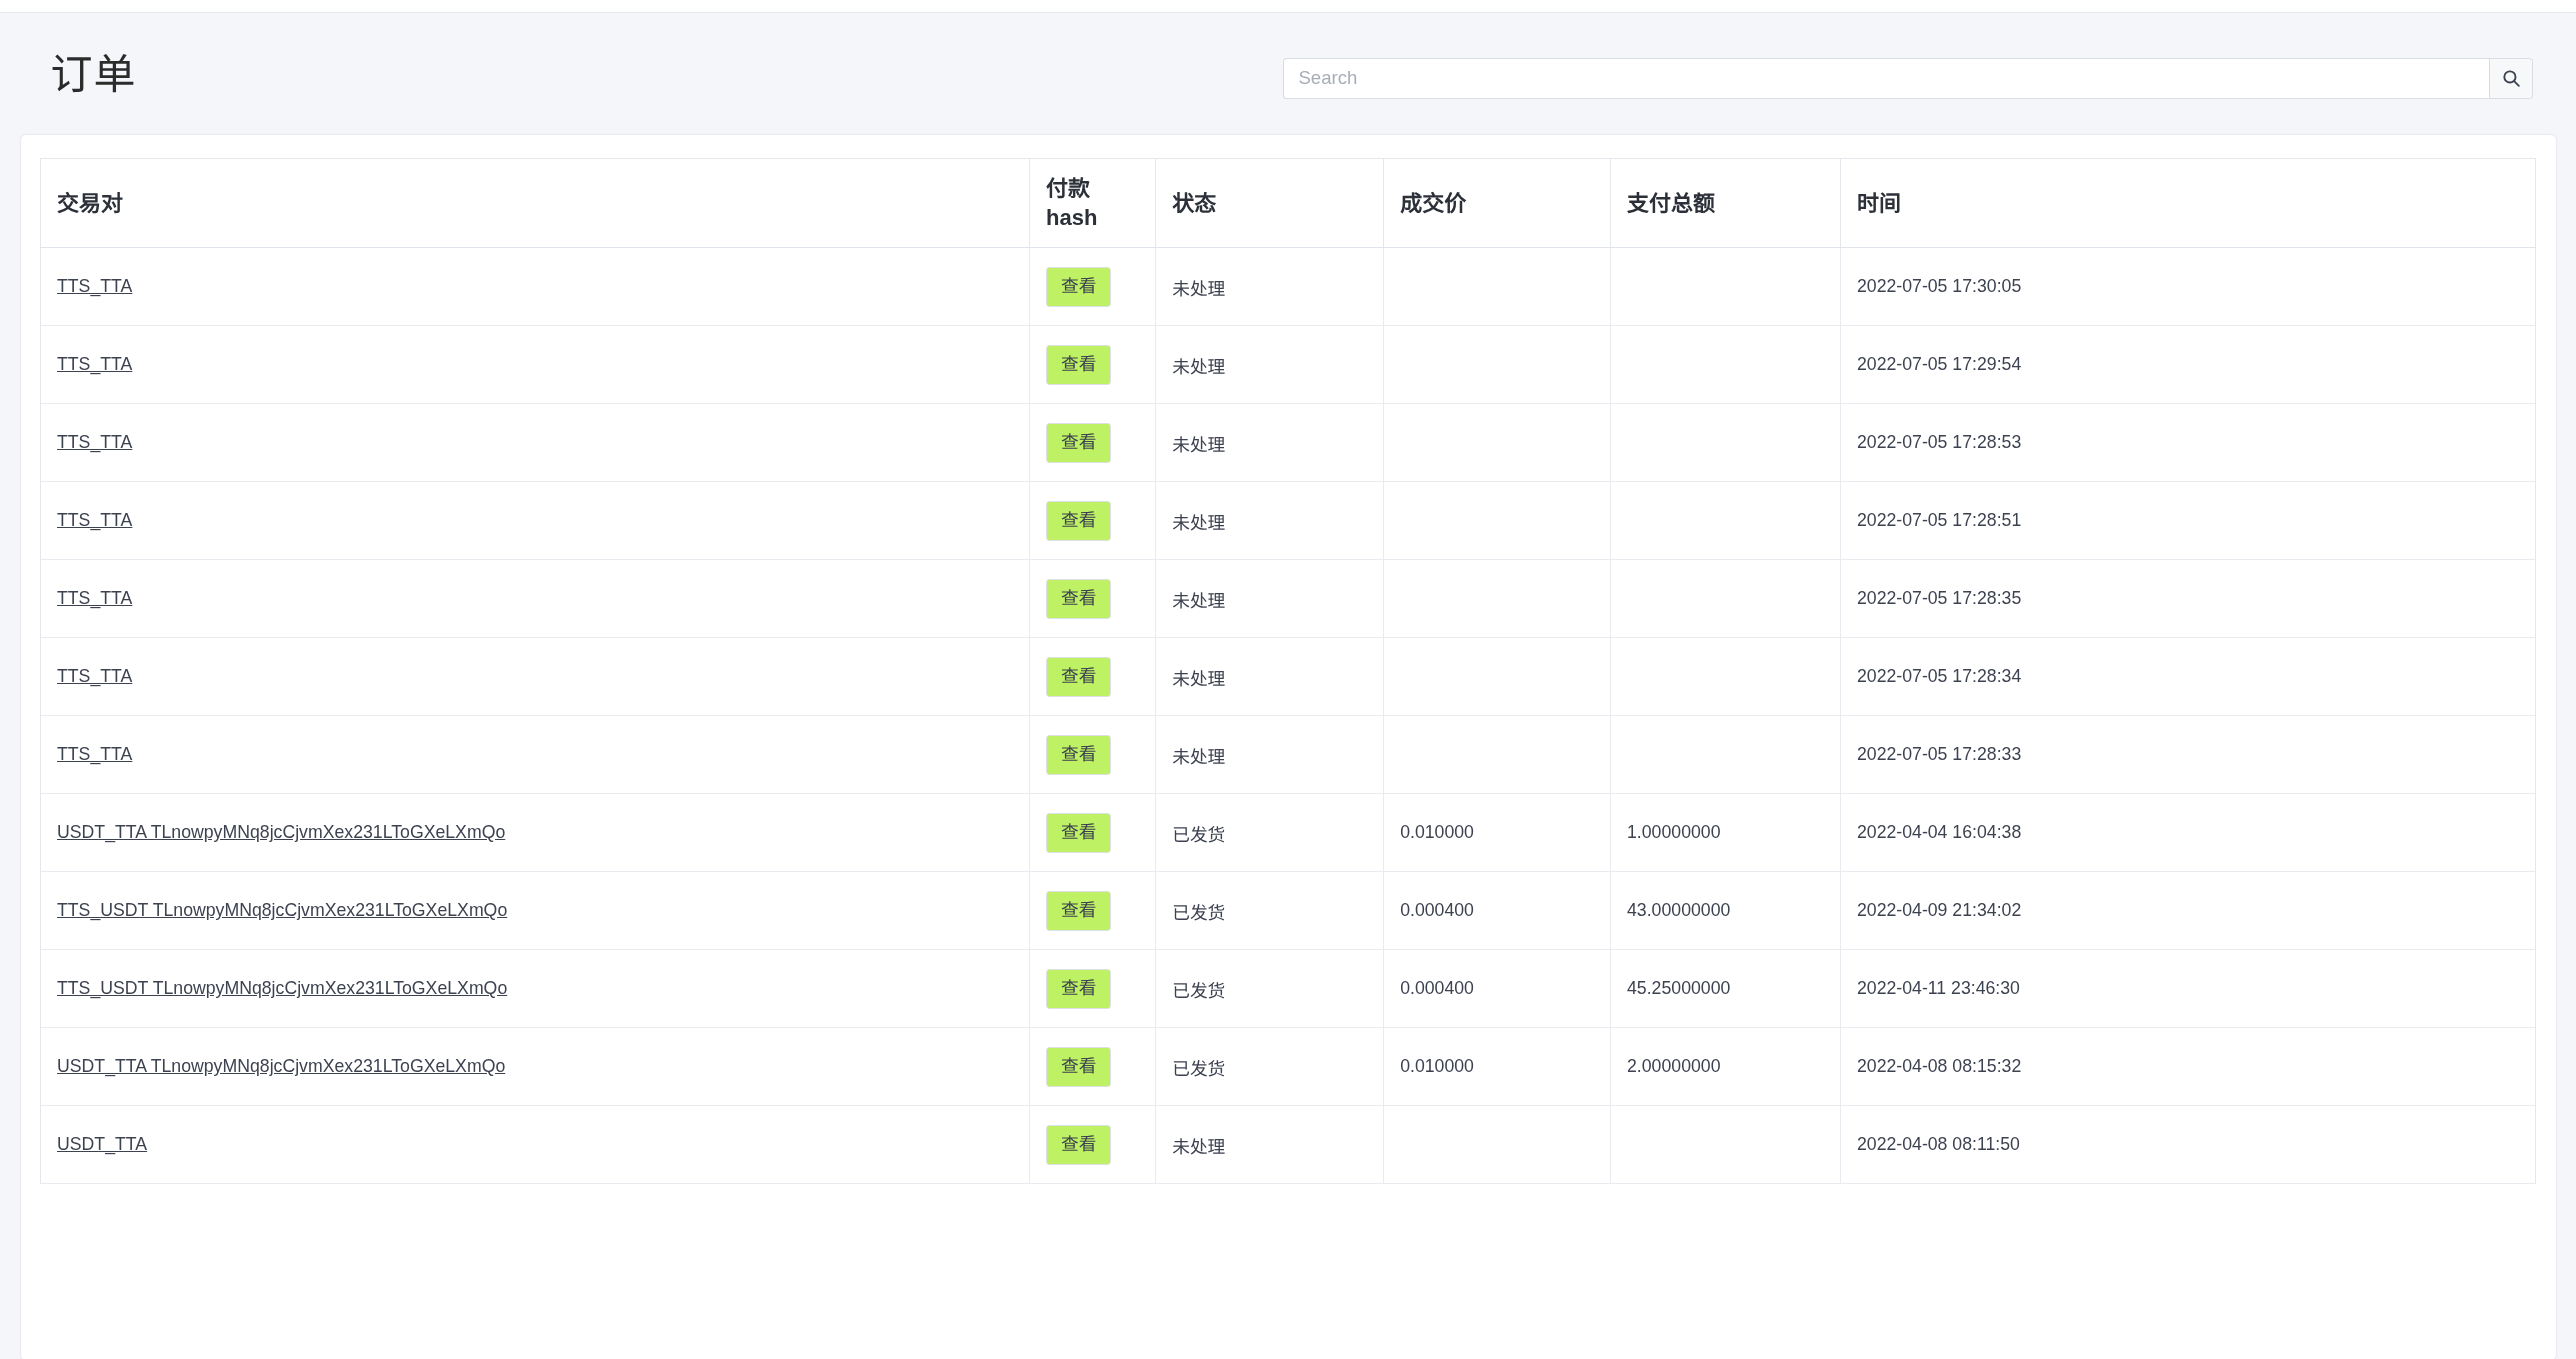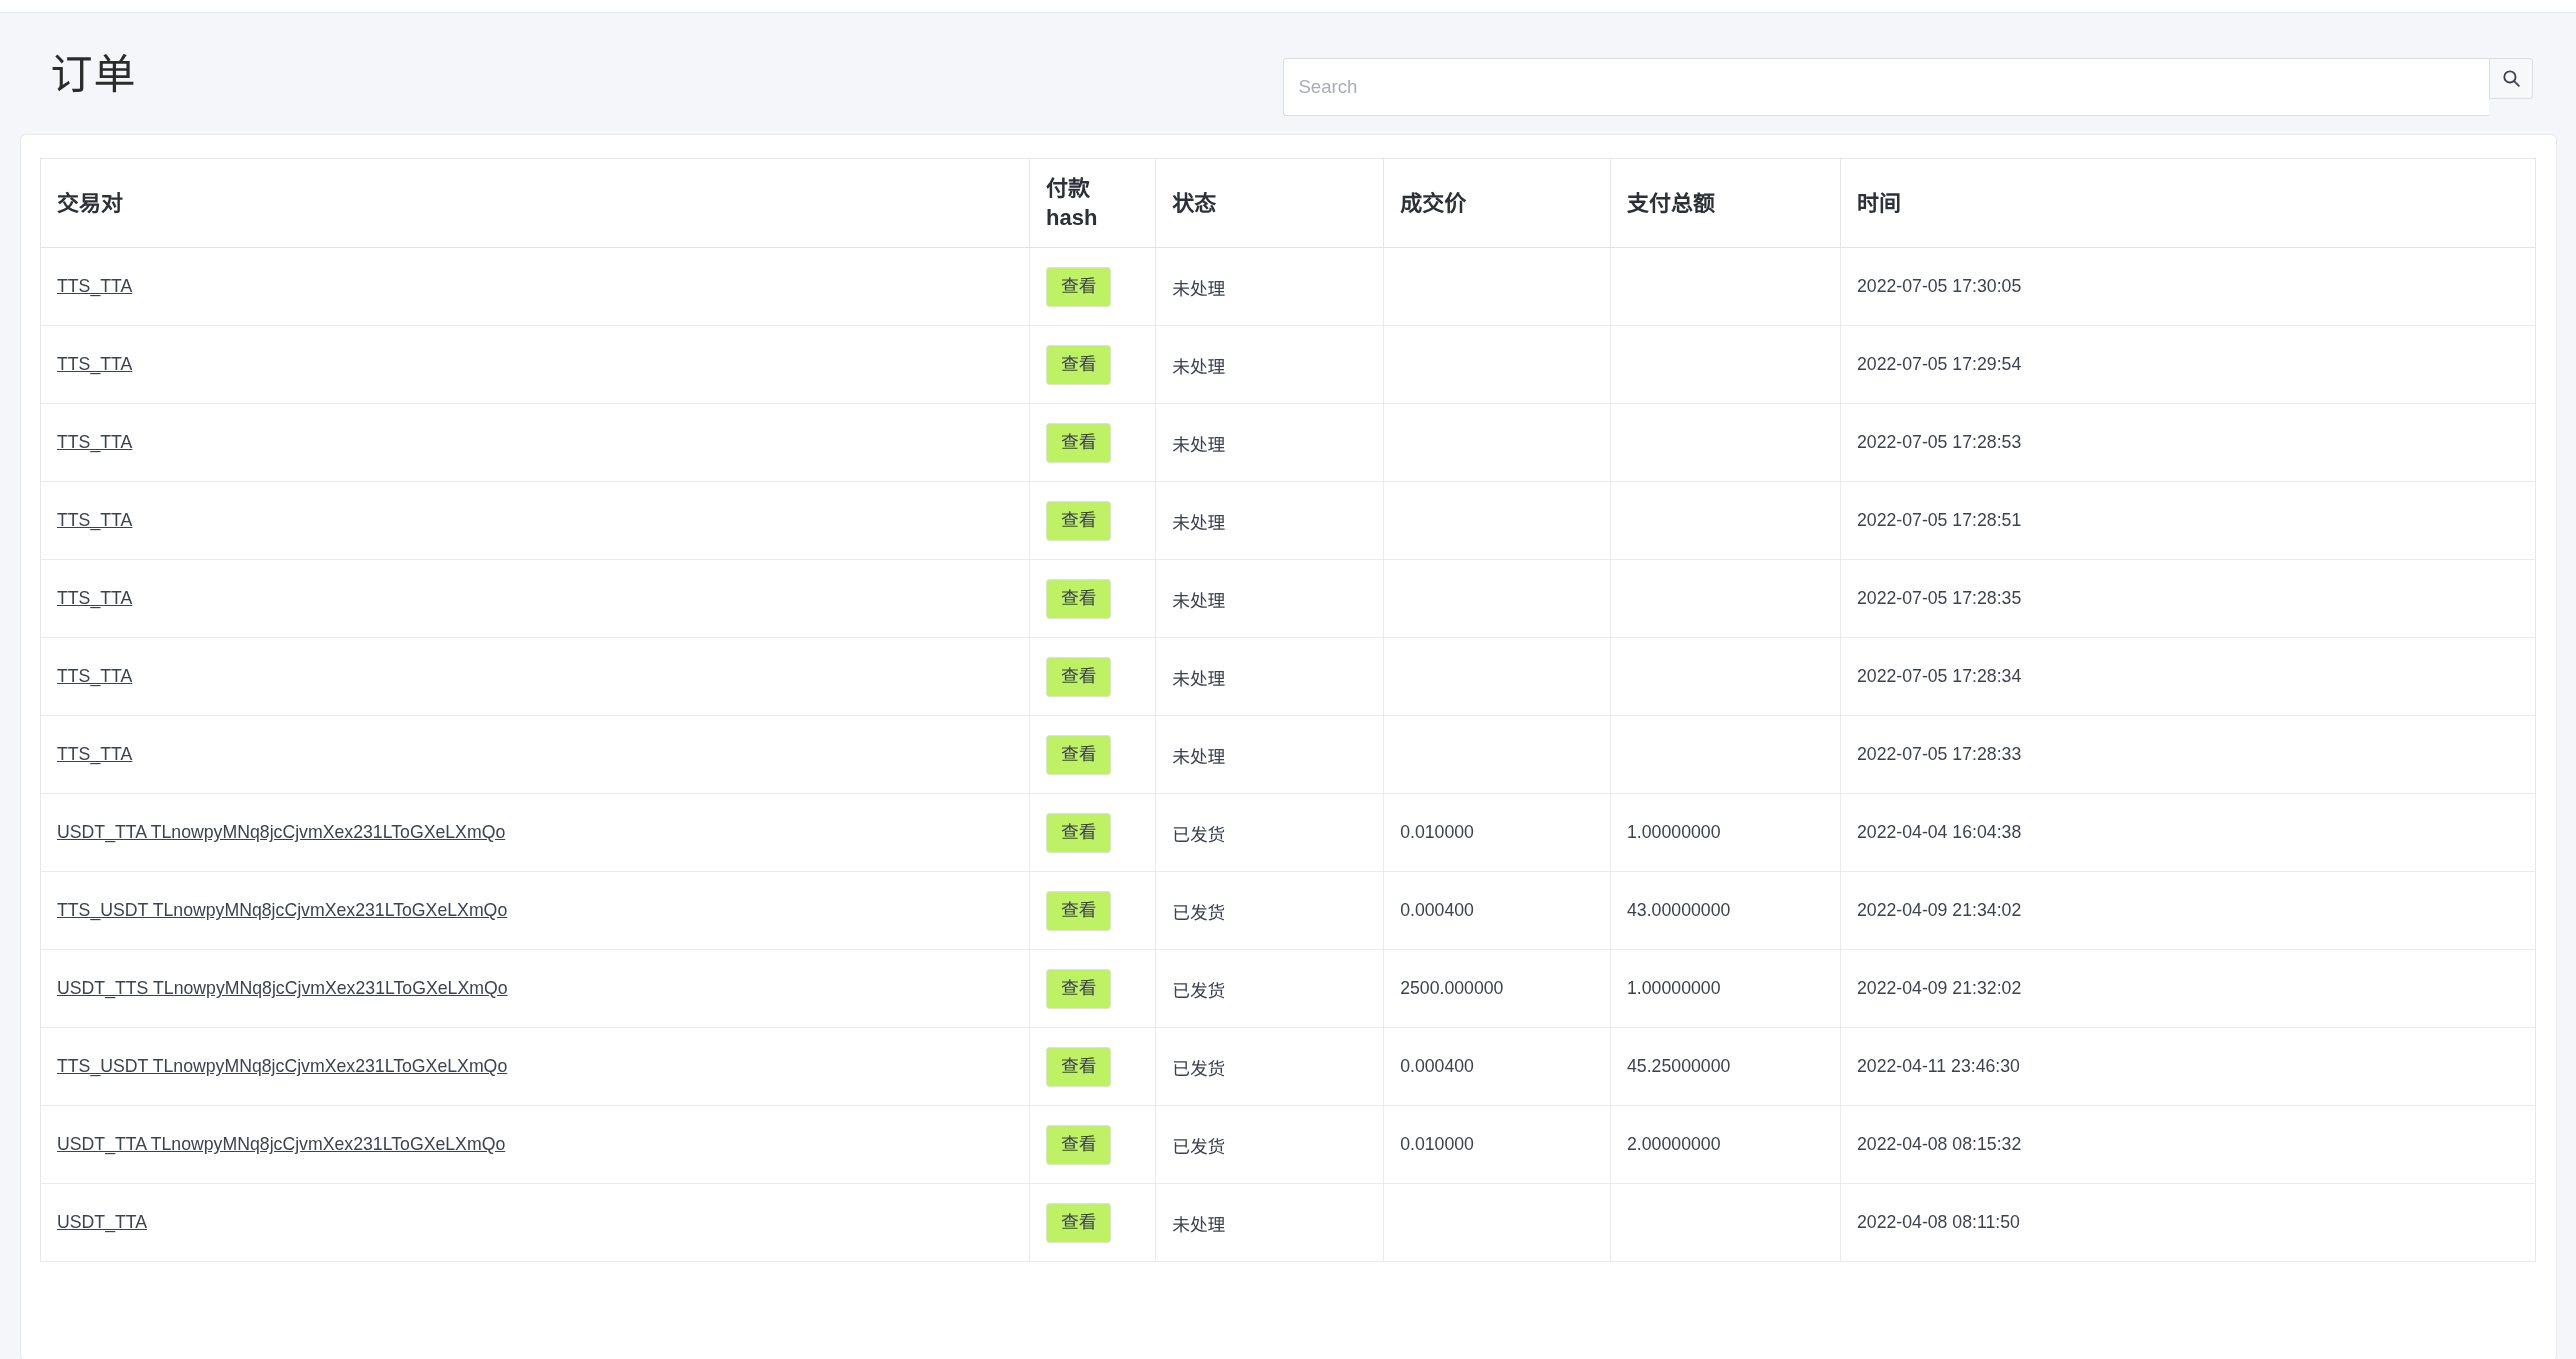--- a/index.html
+++ b/index.html
@@ -51,21 +51,21 @@
     display: flex;
     align-items: stretch;
     margin-top: 19.5px;
     margin-right: 16px;
     width: 1250px;
     height: 41px;
   }
 
   .search-input {
     flex: 1 1 auto;
-    height: 58px;
+    height: 41px;
     border: 0.9px solid #d8dce3;
     border-right: none;
     border-radius: 3.5px 0 0 3.5px;
     background: #ffffff;
     font-size: 18.6px;
     color: #3a3f4b;
     padding: 0 14px;
     outline: none;
     font-family: "Liberation Sans", sans-serif;
   }
@@ -273,28 +273,20 @@
           </tr>
           <tr>
             <td class="pair-cell">TTS_USDT TLnowpyMNq8jcCjvmXex231LToGXeLXmQo</td>
             <td><button class="view-btn">查看</button></td>
             <td class="status-cell">已发货</td>
             <td class="num-cell">0.000400</td>
             <td class="num-cell">43.00000000</td>
             <td class="time-cell">2022-04-09 21:34:02</td>
           </tr>
           <tr>
-            <td class="pair-cell">USDT_TTS TLnowpyMNq8jcCjvmXex231LToGXeLXmQo</td>
-            <td><button class="view-btn">查看</button></td>
-            <td class="status-cell">已发货</td>
-            <td class="num-cell">2500.000000</td>
-            <td class="num-cell">1.00000000</td>
-            <td class="time-cell">2022-04-09 21:32:02</td>
-          </tr>
-          <tr>
             <td class="pair-cell">TTS_USDT TLnowpyMNq8jcCjvmXex231LToGXeLXmQo</td>
             <td><button class="view-btn">查看</button></td>
             <td class="status-cell">已发货</td>
             <td class="num-cell">0.000400</td>
             <td class="num-cell">45.25000000</td>
             <td class="time-cell">2022-04-11 23:46:30</td>
           </tr>
           <tr>
             <td class="pair-cell">USDT_TTA TLnowpyMNq8jcCjvmXex231LToGXeLXmQo</td>
             <td><button class="view-btn">查看</button></td>

